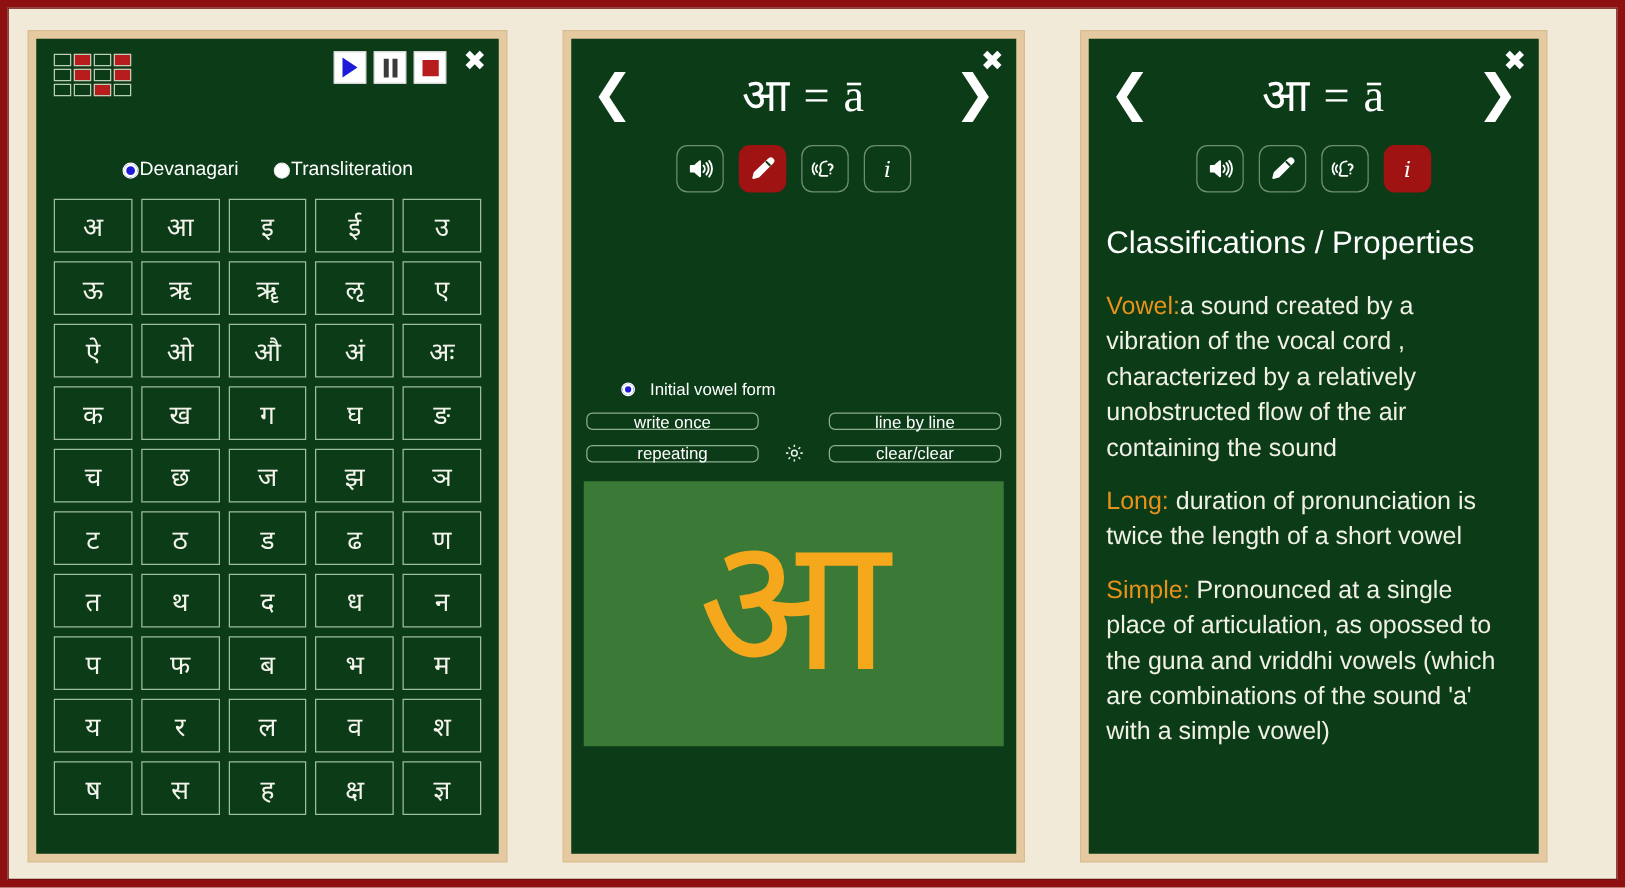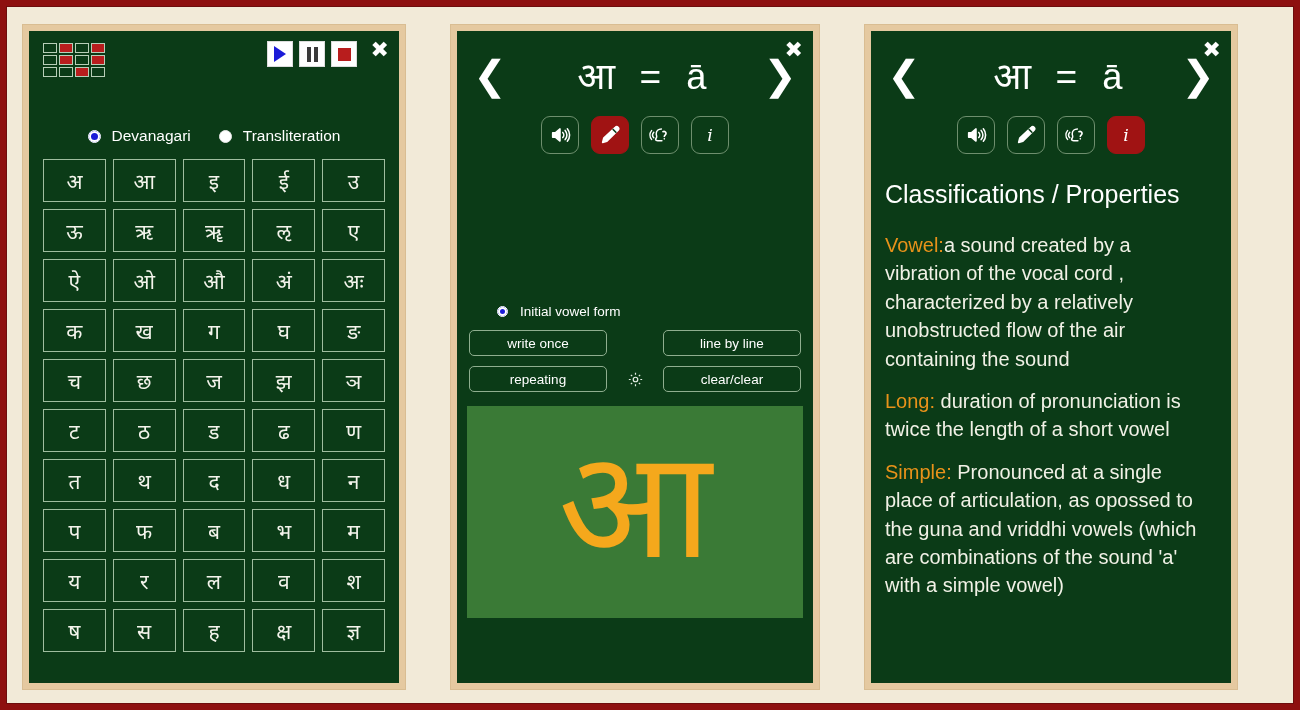--- a/index.html
+++ b/index.html
@@ -113,21 +113,21 @@
 
   
   .mode-row {
     display: flex;
     justify-content: center;
     align-items: center;
     gap: 28px;
     margin-top: 48px;
     font-size: 15.5px;
   }
-  .mode-opt { display: flex; align-items: center; gap: 11px; cursor: pointer; }
+  .mode-opt { display: flex; align-items: center; gap: 1px; cursor: pointer; }
   .radio {
     width: 13px; height: 13px;
     border-radius: 50%;
     background: #ffffff;
     border: 1px solid #e8e8e8;
     flex: none;
   }
   .radio.sel { background: #1b1bd8; box-shadow: inset 0 0 0 2px #ffffff; border-color: #ffffff; }
 
   
@@ -161,21 +161,21 @@
     line-height: 1;
     color: #ffffff;
     cursor: pointer;
     font-family: "DejaVu Sans", sans-serif;
     width: 34px;
     text-align: center;
   }
   .hdr-title {
     font-size: 37px;
     letter-spacing: 1px;
-    font-family: Liberation Mono, monospace;
+    font-family: Liberation Serif, serif;
     white-space: nowrap;
     margin-left: 16px;
   }
 
   .icon-row {
     display: flex;
     justify-content: center;
     gap: 12px;
     margin-top: 16px;
   }
@@ -202,21 +202,21 @@
   .vform .radio.sel { box-shadow: inset 0 0 0 2px #ffffff; }
 
   .ctrl-grid {
     display: grid;
     grid-template-columns: 138px 1fr 138px;
     gap: 10px 0;
     padding: 8px 12px 0 12px;
     align-items: center;
   }
   .ctrl-btn {
-    height: 26px;
+    height: 14px;
     border: 1px solid #8fae8f;
     border-radius: 5px;
     display: flex;
     align-items: center;
     justify-content: center;
     font-size: 13.5px;
     color: #ffffff;
     cursor: pointer;
     background: transparent;
   }

